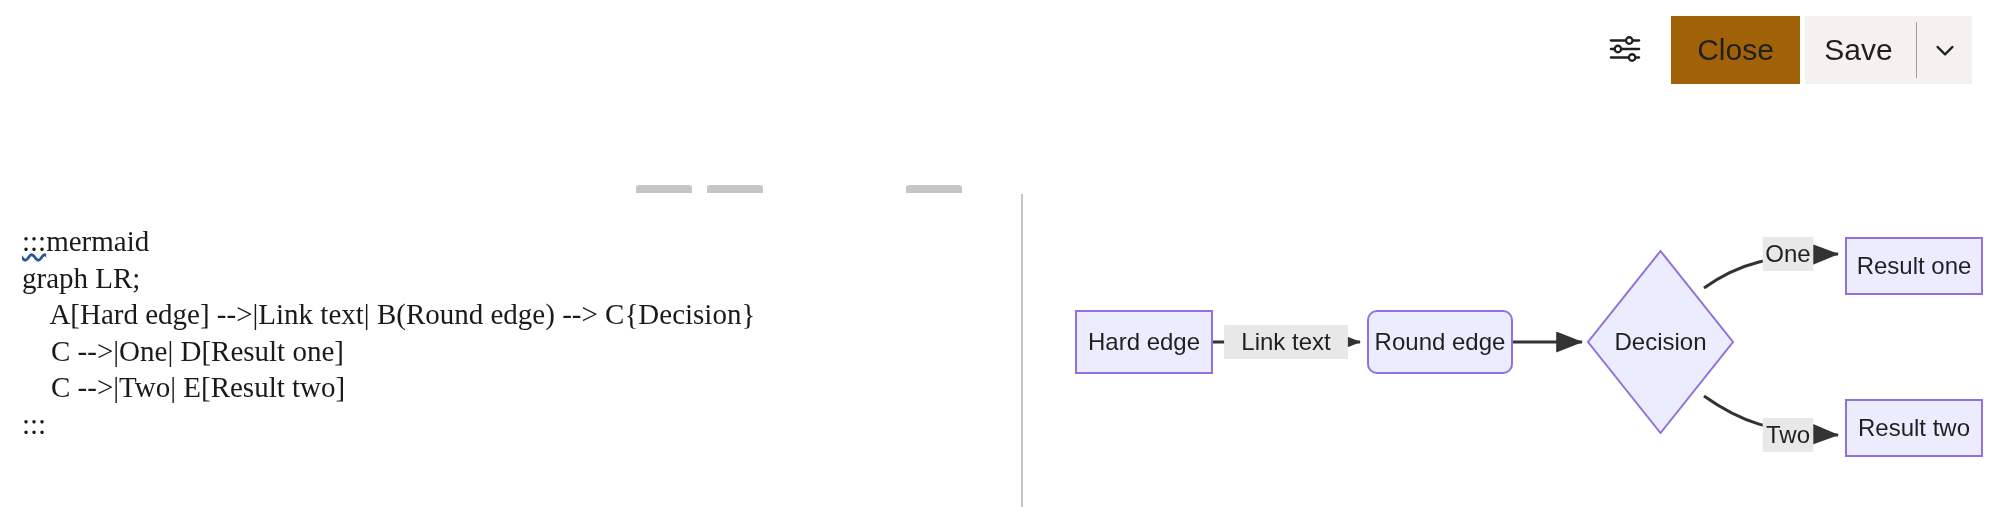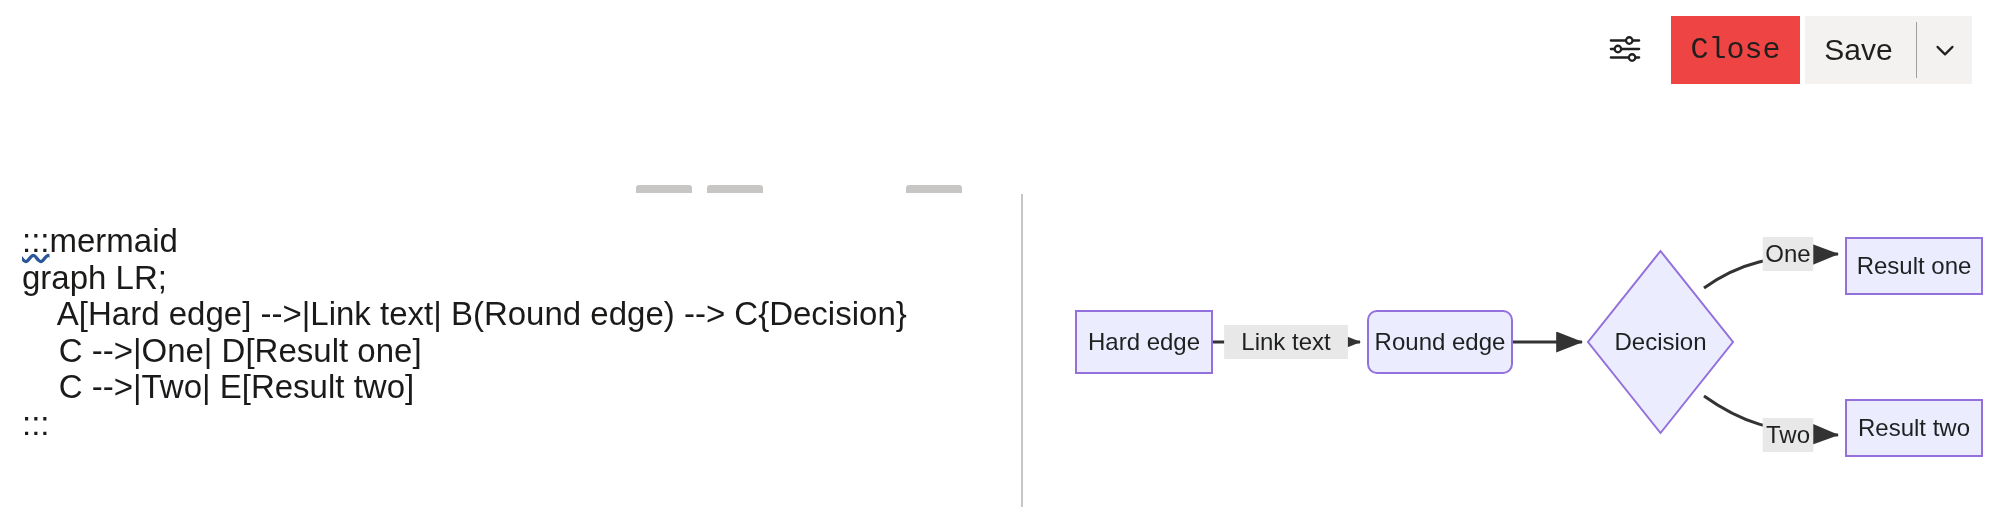--- a/index.html
+++ b/index.html
@@ -43,23 +43,23 @@
     width: 48px; height: 48px;
     display: flex; align-items: center; justify-content: center;
     background: transparent;
     border: none;
     cursor: pointer;
   }
   .hdr-btn {
     position: absolute;
     top: 16px;
     height: 68px;
-    background: #ef4444;
-    border: none;
-    font-family: Liberation Mono, monospace;
+    background: #a16207;
+    border: none;
+    font-family: Liberation Sans, sans-serif;
     font-size: 30px;
     color: #201f1e;
     cursor: pointer;
     display: flex;
     align-items: center;
     justify-content: center;
   }
   #close-btn { left: 1671px; width: 129px; }
   #save-group {
     position: absolute;
@@ -139,22 +139,22 @@
     position: absolute;
     left: 0; top: 193px;
     width: 1021px; height: 314px;
     background: #ffffff;
     overflow: hidden;
   }
   #code-area {
     position: absolute;
     left: 22px; top: 30px;
     width: 980px;
-    font-family: Liberation Sans, sans-serif;
-    font-size: 33px;
+    font-family: Liberation Serif, serif;
+    font-size: 29px;
     line-height: 36.5px;
     color: #1b1a19;
     white-space: pre;
     border: none;
     outline: none;
     background: transparent;
     cursor: text;
   }
   .spell { text-decoration: underline wavy #2b579a; text-decoration-skip-ink: none; }
   #pane-divider {

